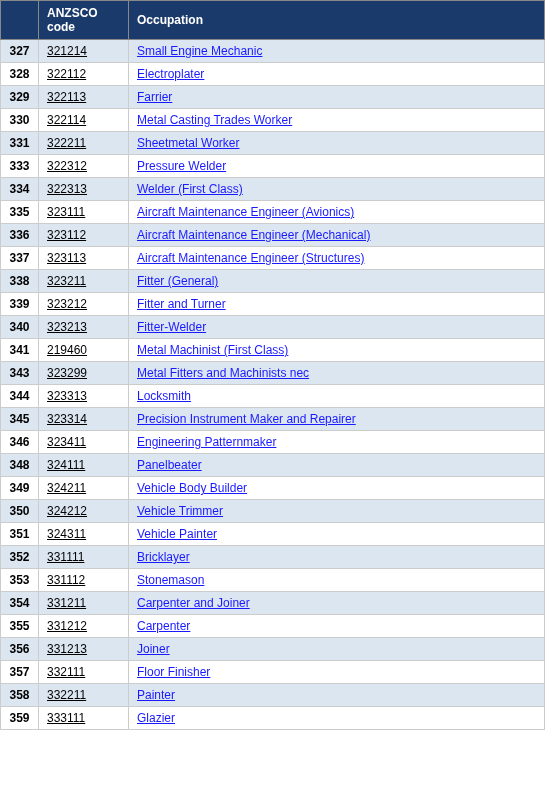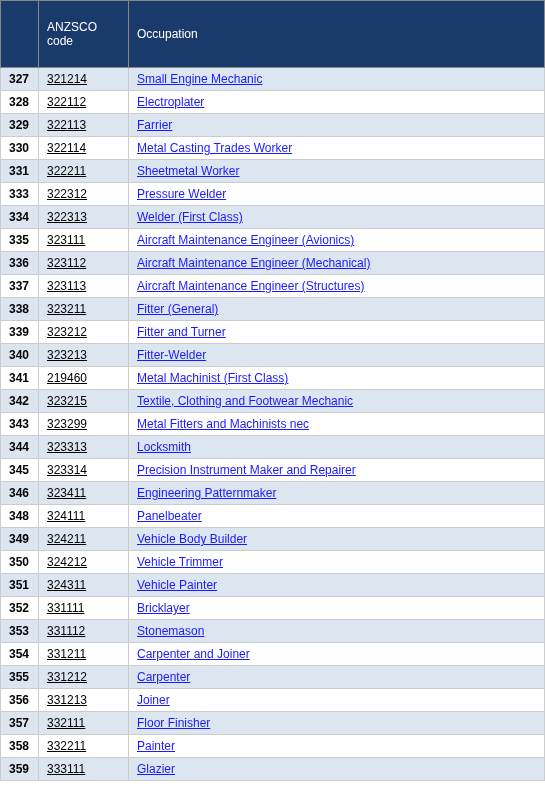--- a/index.html
+++ b/index.html
@@ -15,41 +15,41 @@
     }
     table {
       width: 100%;
       border-collapse: collapse;
     }
     thead tr {
       background-color: #1a3a6b;
       color: #fff;
     }
     thead th {
-      padding: 19px 8px;
+      padding: 5px 8px;
       text-align: left;
       font-size: 12px;
-      font-weight: normal;
+      font-weight: bold;
       border: 1px solid #888;
     }
     tbody tr:nth-child(odd) {
       background-color: #dce6f1;
     }
     tbody tr:nth-child(even) {
       background-color: #ffffff;
     }
     tbody td {
       padding: 4px 8px;
       border: 1px solid #ccc;
       font-size: 12px;
     }
     .row-num {
       font-weight: bold;
       width: 38px;
-      text-align: left;
+      text-align: center;
     }
     .anzsco-col {
       width: 90px;
       text-decoration: underline;
     }
     .occ-col a {
       color: #1a1aff;
       text-decoration: underline;
     }
   </style>
@@ -129,25 +129,20 @@
         <td class="row-num">340</td>
         <td class="anzsco-col">323213</td>
         <td class="occ-col"><a href="#">Fitter-Welder</a></td>
       </tr>
       <tr>
         <td class="row-num">341</td>
         <td class="anzsco-col">219460</td>
         <td class="occ-col"><a href="#">Metal Machinist (First Class)</a></td>
       </tr>
       <tr>
-        <td class="row-num">342</td>
-        <td class="anzsco-col">323215</td>
-        <td class="occ-col"><a href="#">Textile, Clothing and Footwear Mechanic</a></td>
-      </tr>
-      <tr>
         <td class="row-num">343</td>
         <td class="anzsco-col">323299</td>
         <td class="occ-col"><a href="#">Metal Fitters and Machinists nec</a></td>
       </tr>
       <tr>
         <td class="row-num">344</td>
         <td class="anzsco-col">323313</td>
         <td class="occ-col"><a href="#">Locksmith</a></td>
       </tr>
       <tr>

